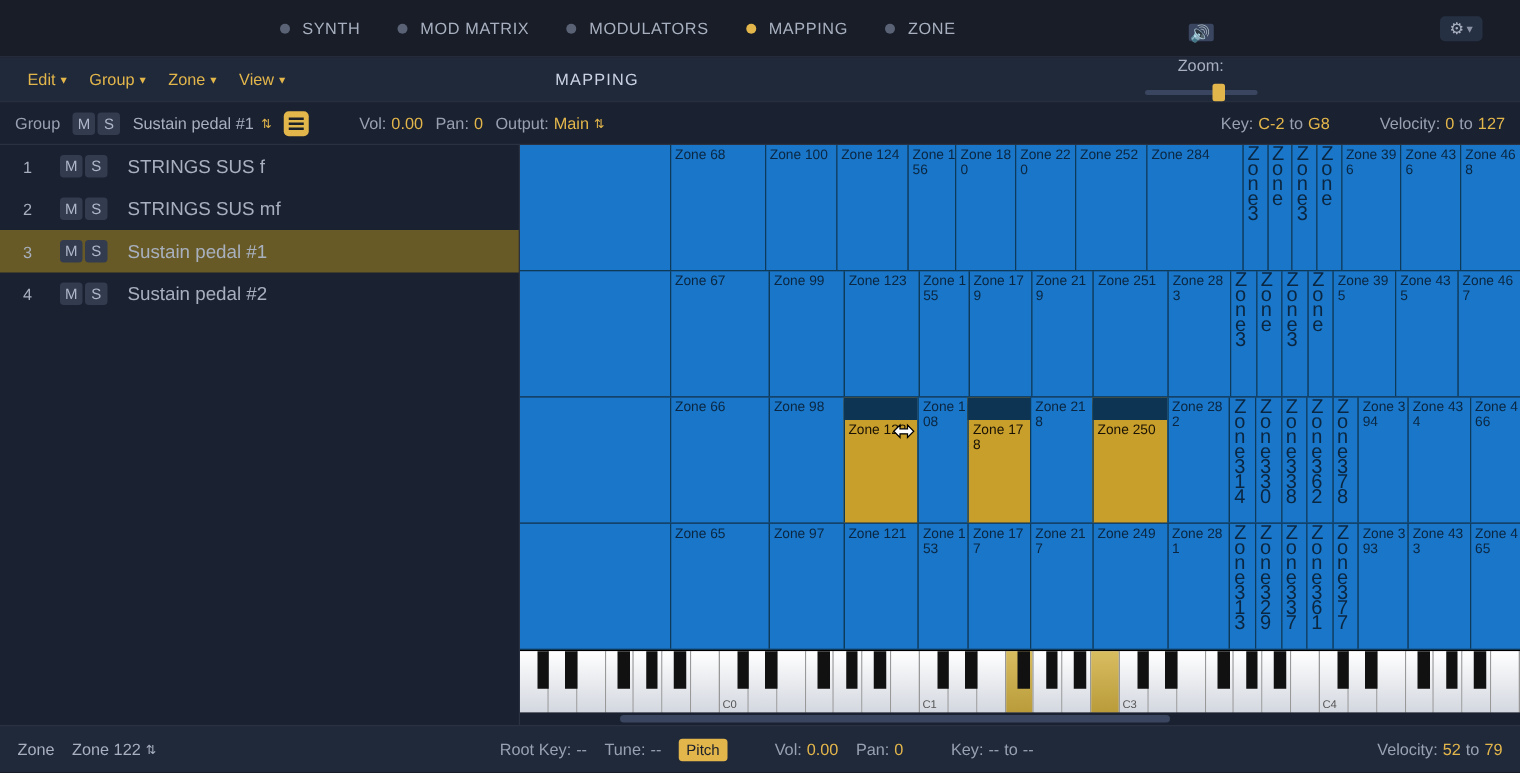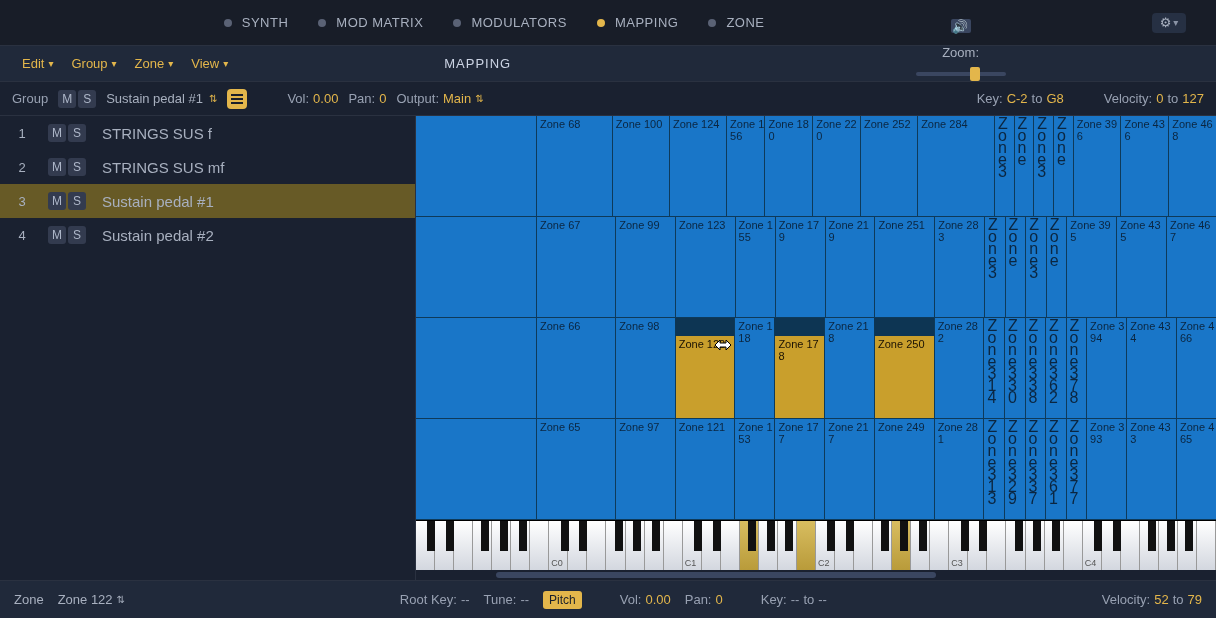--- a/index.html
+++ b/index.html
@@ -327,21 +327,21 @@
               <div class="zcell" style="flex: 6 0 0px;">
                 <div class="zt">Zone 98</div>
               </div>
               <div class="zcell sel" style="flex: 6 0 0px; border-top: 18px solid rgb(13, 53, 83);">
                 <div class="zt">Zone 122</div>
                 <div style="position: absolute; top: 2px; right: 2px;"><svg width="18" height="14" viewBox="0 0 18 14">
                     <path d="M1 7 L6 2 V5 H12 V2 L17 7 L12 12 V9 H6 V12 Z" fill="#fff" stroke="#000" stroke-width="1"></path>
                   </svg></div>
               </div>
               <div class="zcell" style="flex: 4 0 0px;">
-                <div class="zt">Zone 118</div>
+                <div class="zt">Zone 108</div>
               </div>
               <div class="zcell sel" style="flex: 5 0 0px; border-top: 18px solid rgb(13, 53, 83);">
                 <div class="zt">Zone 178</div>
               </div>
               <div class="zcell" style="flex: 5 0 0px;">
                 <div class="zt">Zone 218</div>
               </div>
               <div class="zcell sel" style="flex: 6 0 0px; border-top: 18px solid rgb(13, 53, 83);">
                 <div class="zt">Zone 250</div>
               </div>
@@ -469,35 +469,20 @@
             <div class="bk" style="left: 49%;"></div>
             <div class="bk" style="left: 63%;"></div>
             <div class="bk" style="left: 77%;"></div>
             <div class="octlbl">C1</div>
           </div>
           <div class="oct">
             <div class="wk"></div>
             <div class="wk"></div>
             <div class="wk"></div>
             <div class="wk"></div>
-            <div class="wk hl"></div>
-            <div class="wk"></div>
-            <div class="wk"></div>
-            <div class="bk" style="left: 8.5%;"></div>
-            <div class="bk" style="left: 22.5%;"></div>
-            <div class="bk" style="left: 49%;"></div>
-            <div class="bk" style="left: 63%;"></div>
-            <div class="bk" style="left: 77%;"></div>
-            <div class="octlbl">C2</div>
-          </div>
-          <div class="oct">
-            <div class="wk"></div>
-            <div class="wk"></div>
-            <div class="wk"></div>
-            <div class="wk"></div>
             <div class="wk"></div>
             <div class="wk"></div>
             <div class="wk"></div>
             <div class="bk" style="left: 8.5%;"></div>
             <div class="bk" style="left: 22.5%;"></div>
             <div class="bk" style="left: 49%;"></div>
             <div class="bk" style="left: 63%;"></div>
             <div class="bk" style="left: 77%;"></div>
             <div class="octlbl">C3</div>
           </div>

